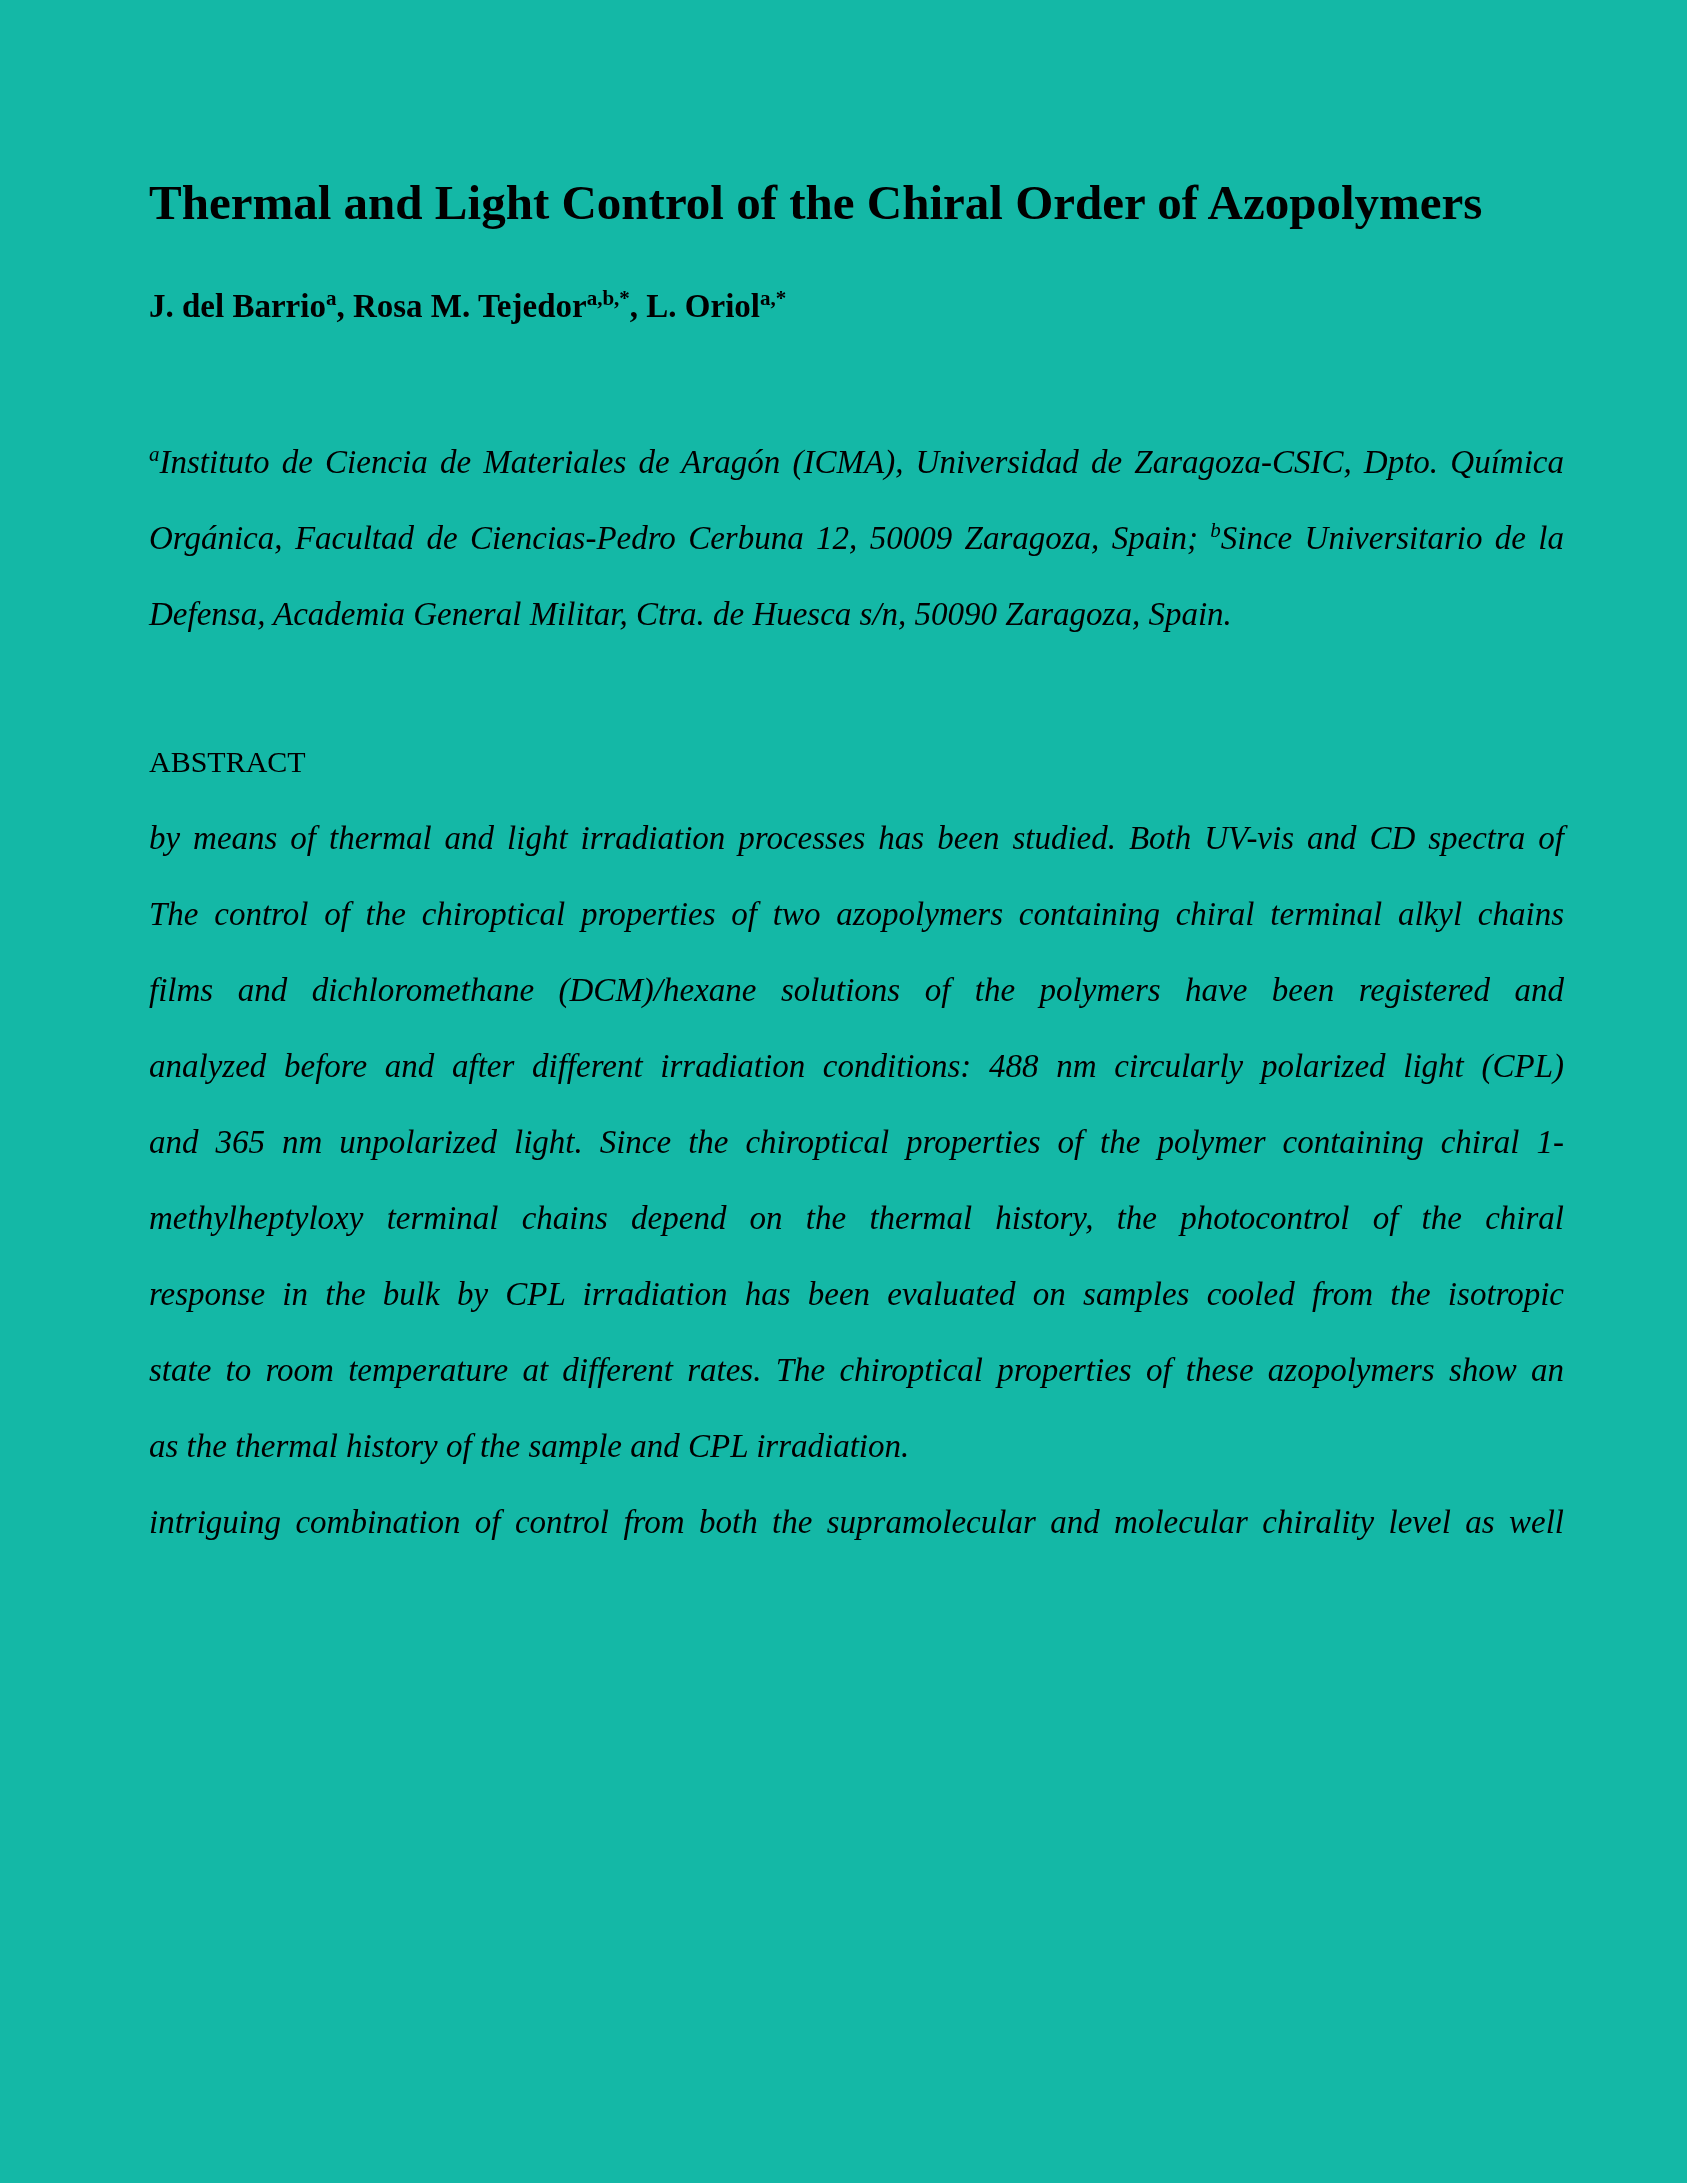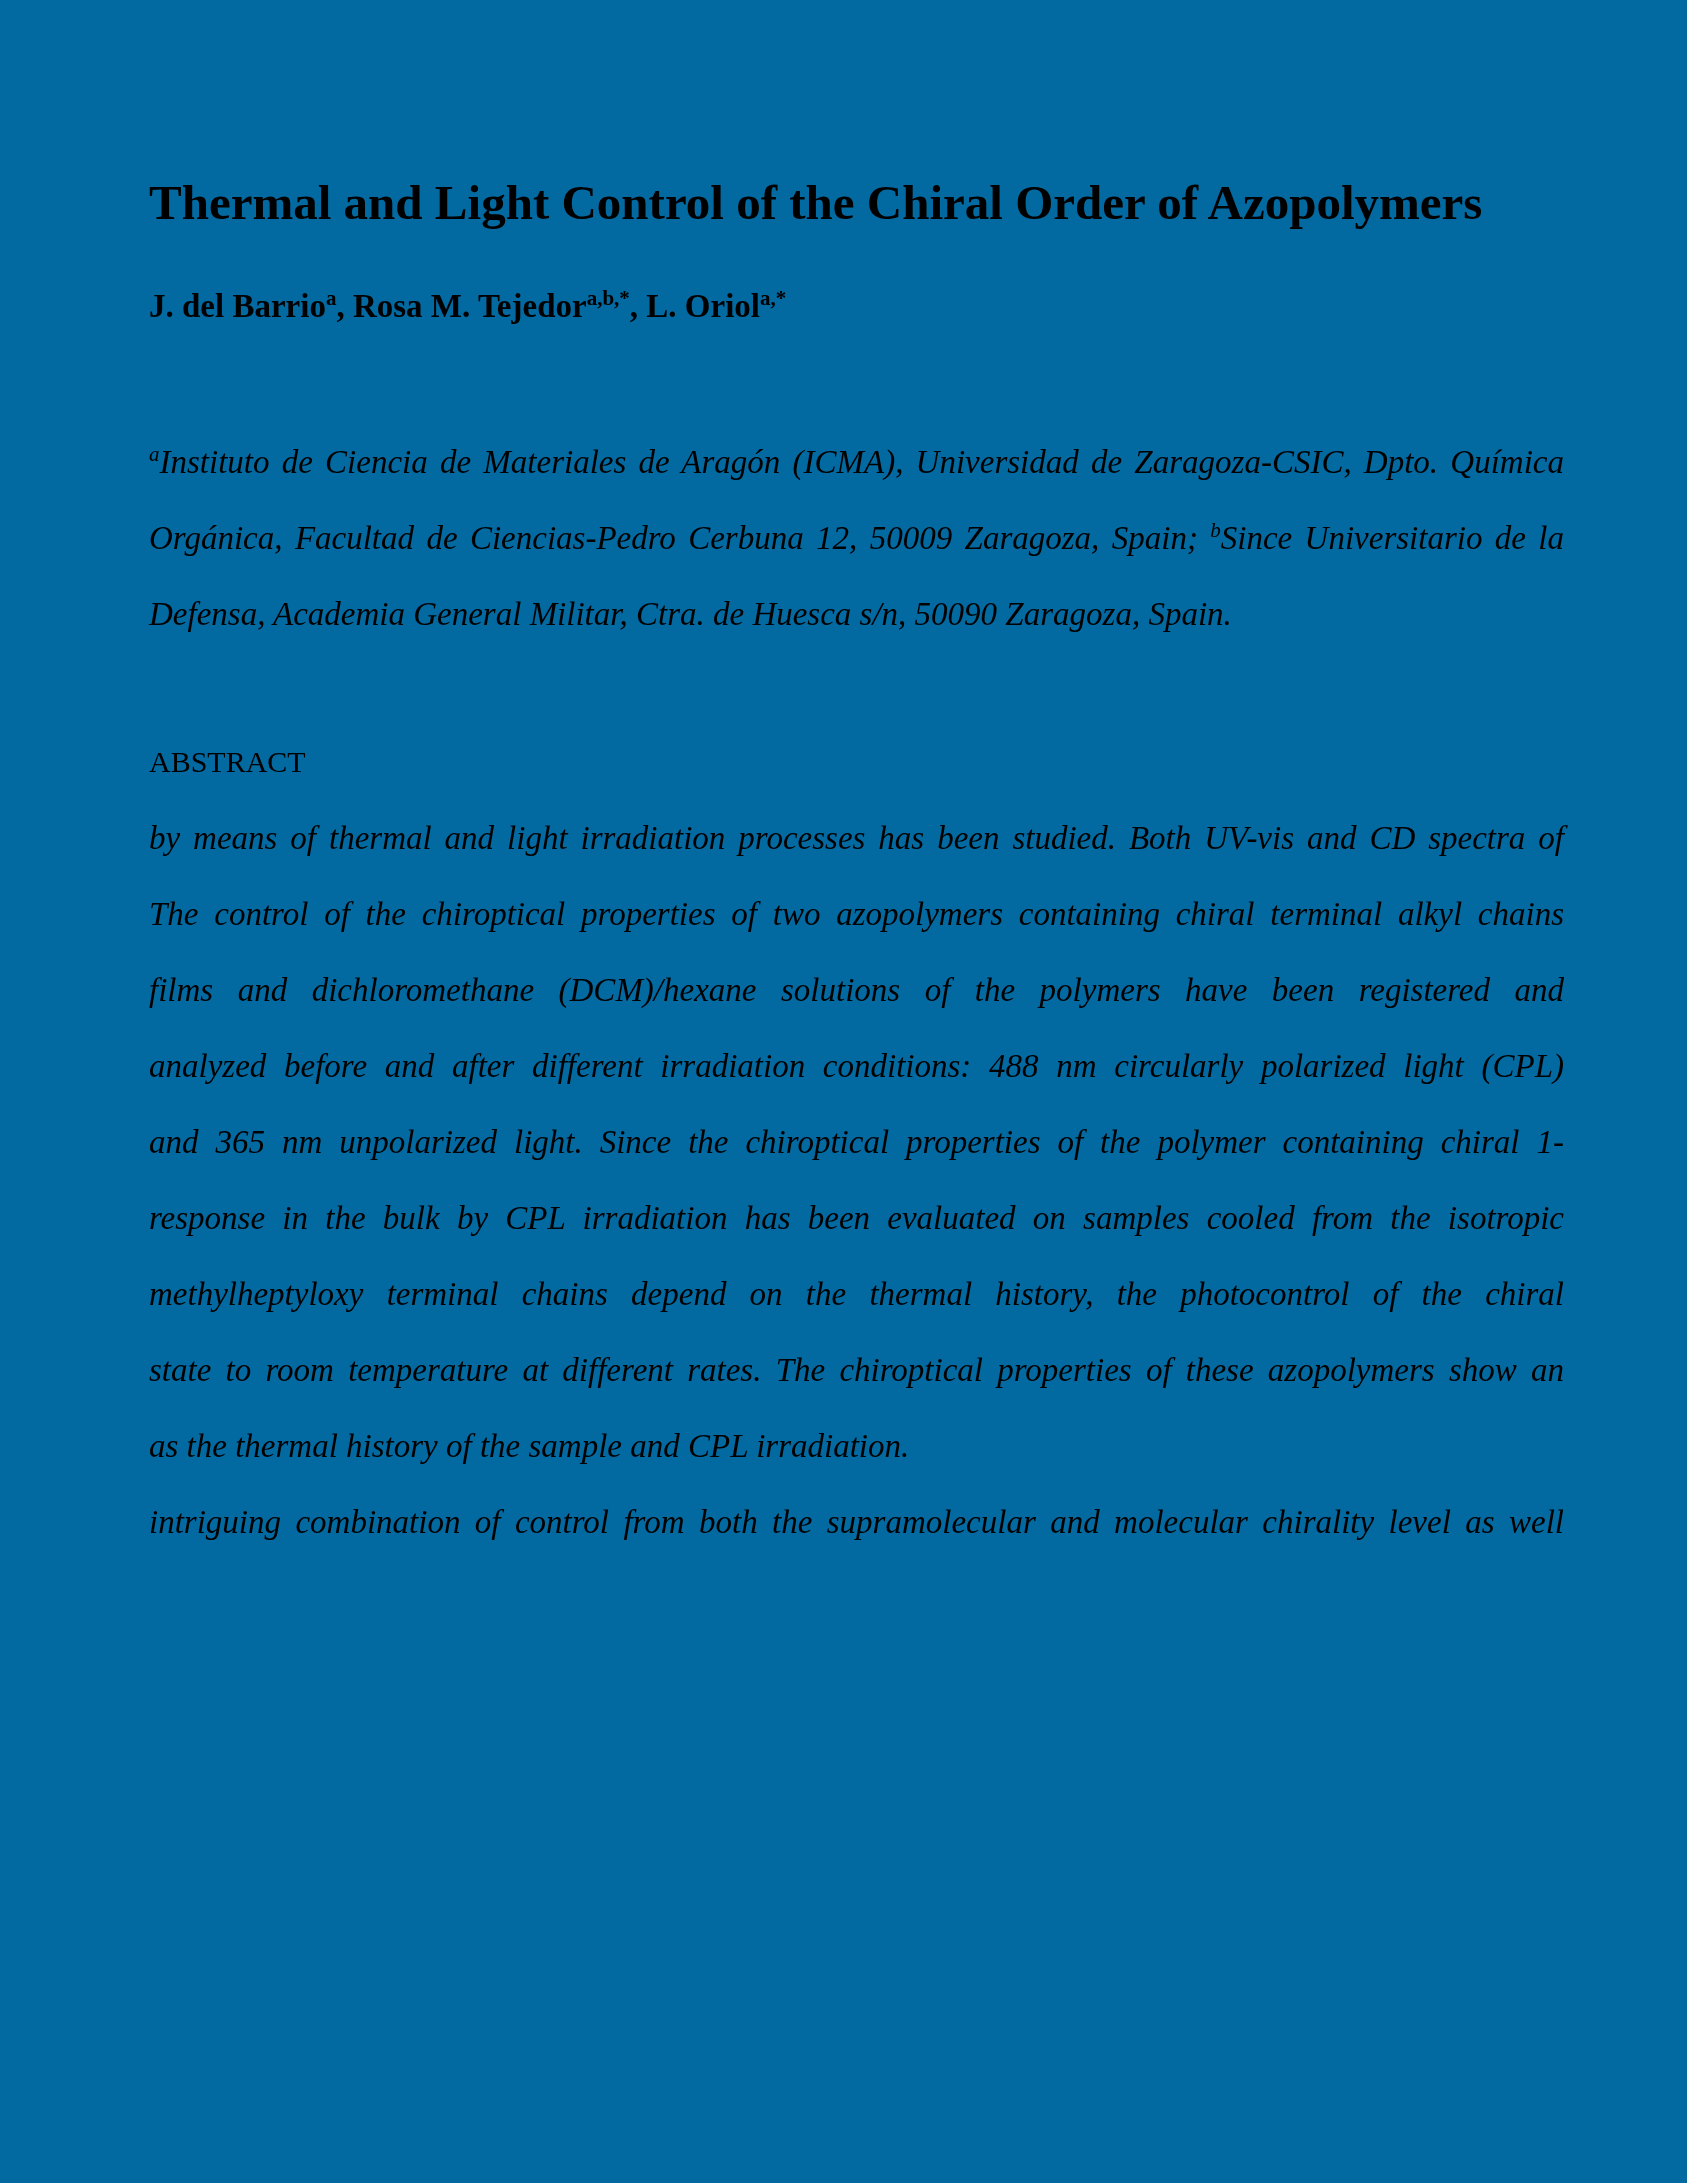--- a/index.html
+++ b/index.html
@@ -9,21 +9,21 @@
     background: #ffffff;
     overflow: hidden;
   }
   .page {
     box-sizing: border-box;
     width: 1688px;
     height: 2183px;
     padding: 146px 124px 0 149px;
     font-family: "Liberation Serif", "DejaVu Serif", serif;
     color: #000000;
-    background: #0369a1;
+    background: #14b8a6;
   }
   .title {
     margin: 0;
     font-size: 49px;
     font-weight: 700;
     line-height: 113px;
     text-align: left;
   }
   .authors {
     margin-top: 8.6px;
@@ -71,20 +71,20 @@
       <div class="line jl"><span>Orgánica, Facultad de Ciencias-Pedro Cerbuna 12, 50009 Zaragoza, Spain; </span><span class="sup">b</span><span>Since Universitario de la</span></div>
       <div class="line"><span>Defensa, Academia General Militar, Ctra. de Huesca s/n, 50090 Zaragoza, Spain.</span></div>
     </div>
   <div class="abstract-heading">ABSTRACT</div>
   <div class="abstract-body">
       <div class="line jl">by means of thermal and light irradiation processes has been studied. Both UV-vis and CD spectra of</div>
       <div class="line jl">The control of the chiroptical properties of two azopolymers containing chiral terminal alkyl chains</div>
       <div class="line jl">films and dichloromethane (DCM)/hexane solutions of the polymers have been registered and</div>
       <div class="line jl">analyzed before and after different irradiation conditions: 488 nm circularly polarized light (CPL)</div>
       <div class="line jl">and 365 nm unpolarized light. Since the chiroptical properties of the polymer containing chiral 1-</div>
+      <div class="line jl">methylheptyloxy terminal chains depend on the thermal history, the photocontrol of the chiral</div>
       <div class="line jl">response in the bulk by CPL irradiation has been evaluated on samples cooled from the isotropic</div>
-      <div class="line jl">methylheptyloxy terminal chains depend on the thermal history, the photocontrol of the chiral</div>
       <div class="line jl">state to room temperature at different rates. The chiroptical properties of these azopolymers show an</div>
       <div class="line">as the thermal history of the sample and CPL irradiation.</div>
       <div class="line jl">intriguing combination of control from both the supramolecular and molecular chirality level as well</div>
     </div>
 </div>
 
 
 </body></html>

